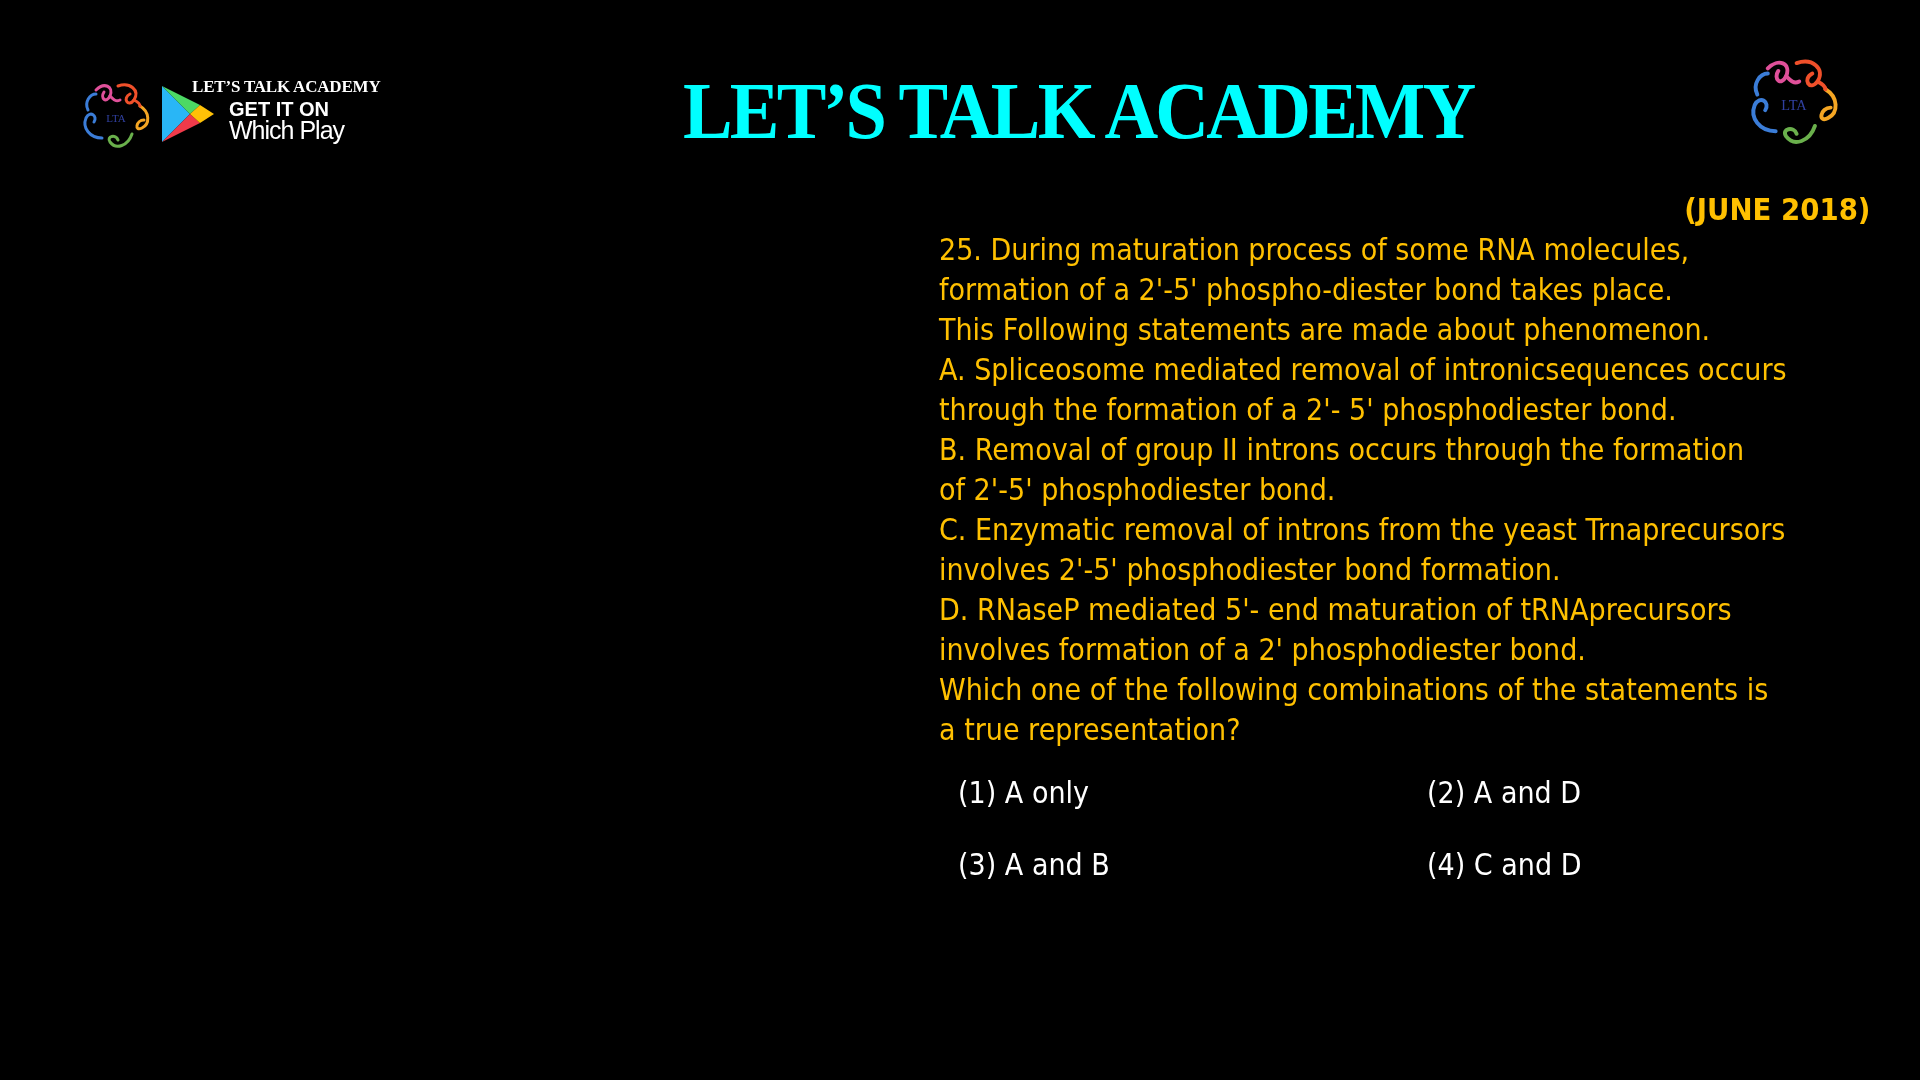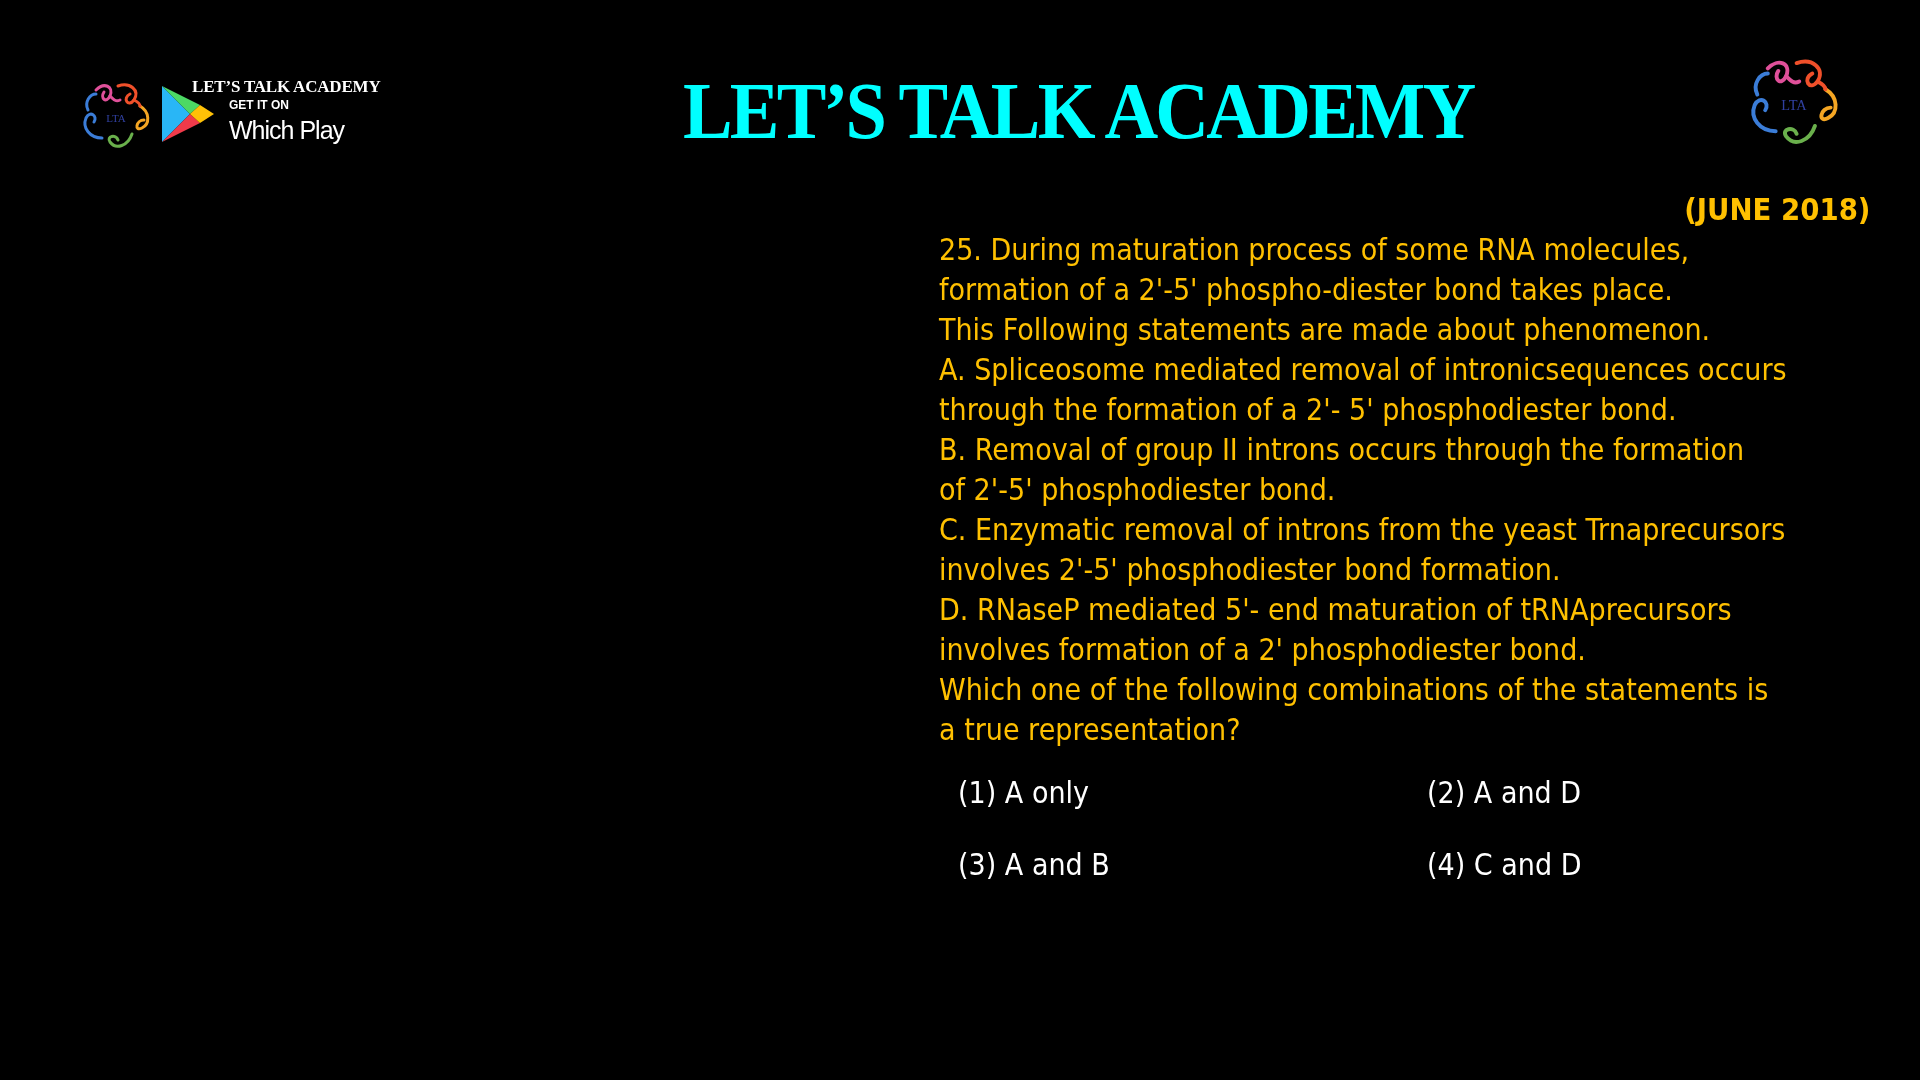--- a/index.html
+++ b/index.html
@@ -10,21 +10,21 @@
     .abs { position: absolute; }
     .logo-left { left: 74px; top: 76px; width: 84px; height: 84px; }
     .logo-right { left: 1738px; top: 50px; width: 112px; height: 110px; }
     .play-icon { left: 160px; top: 84px; width: 56px; height: 60px; }
     .badge-brand {
       left: 192px; top: 77px; color: #fff; font-family: "Liberation Serif", serif;
       font-weight: bold; font-size: 17px; letter-spacing: -0.2px; white-space: nowrap;
     }
     .badge-getit {
       left: 229px; top: 98px; color: #fff; font-family: "Liberation Sans", sans-serif;
-      font-weight: bold; font-size: 12px; white-space: nowrap;
+      font-weight: bold; font-size: 20px; white-space: nowrap;
     }
     .badge-store {
       left: 229px; top: 116px; color: #fff; font-family: "Liberation Sans", sans-serif;
       font-size: 25px; letter-spacing: -1px; white-space: nowrap;
     }
     .main-title {
       left: 683px; top: 66px; width: 842px; color: #00FFFF;
       font-family: "Liberation Serif", serif; font-weight: bold; font-size: 80px;
       line-height: 90px; white-space: nowrap; letter-spacing: -3px; transform: scaleX(0.93);
       transform-origin: left top;

